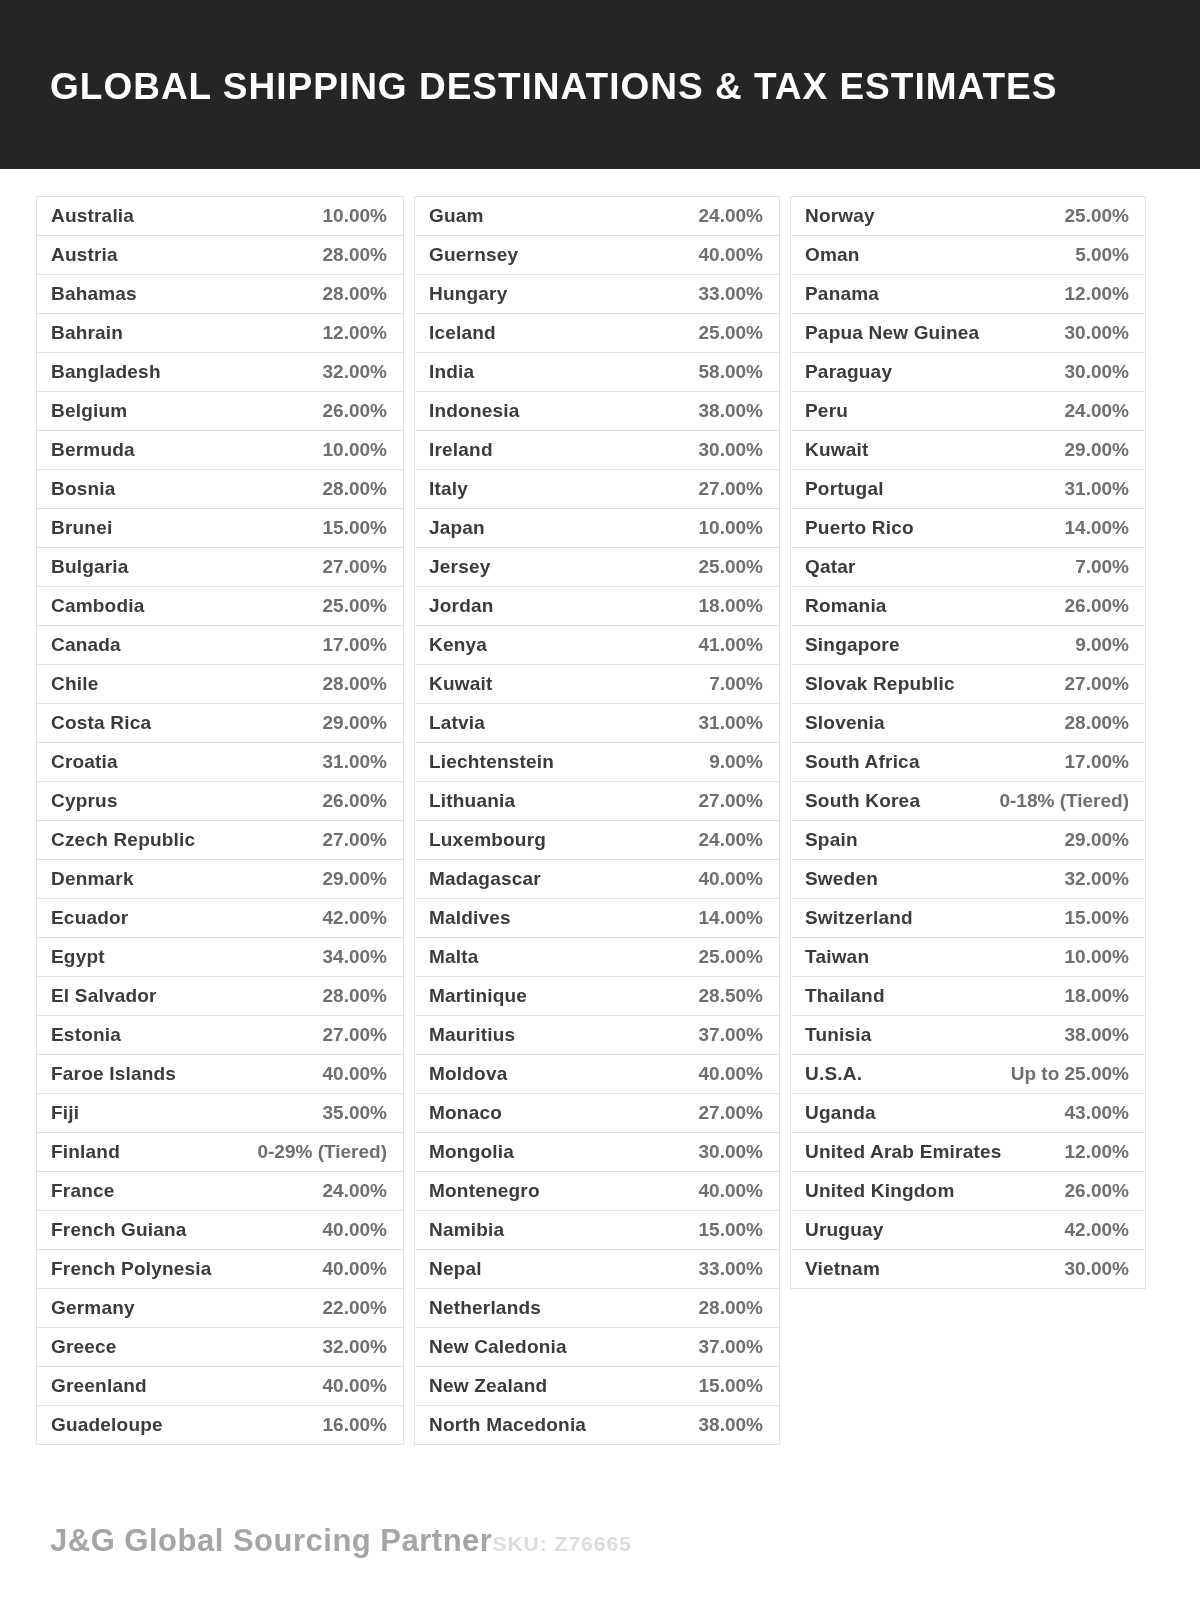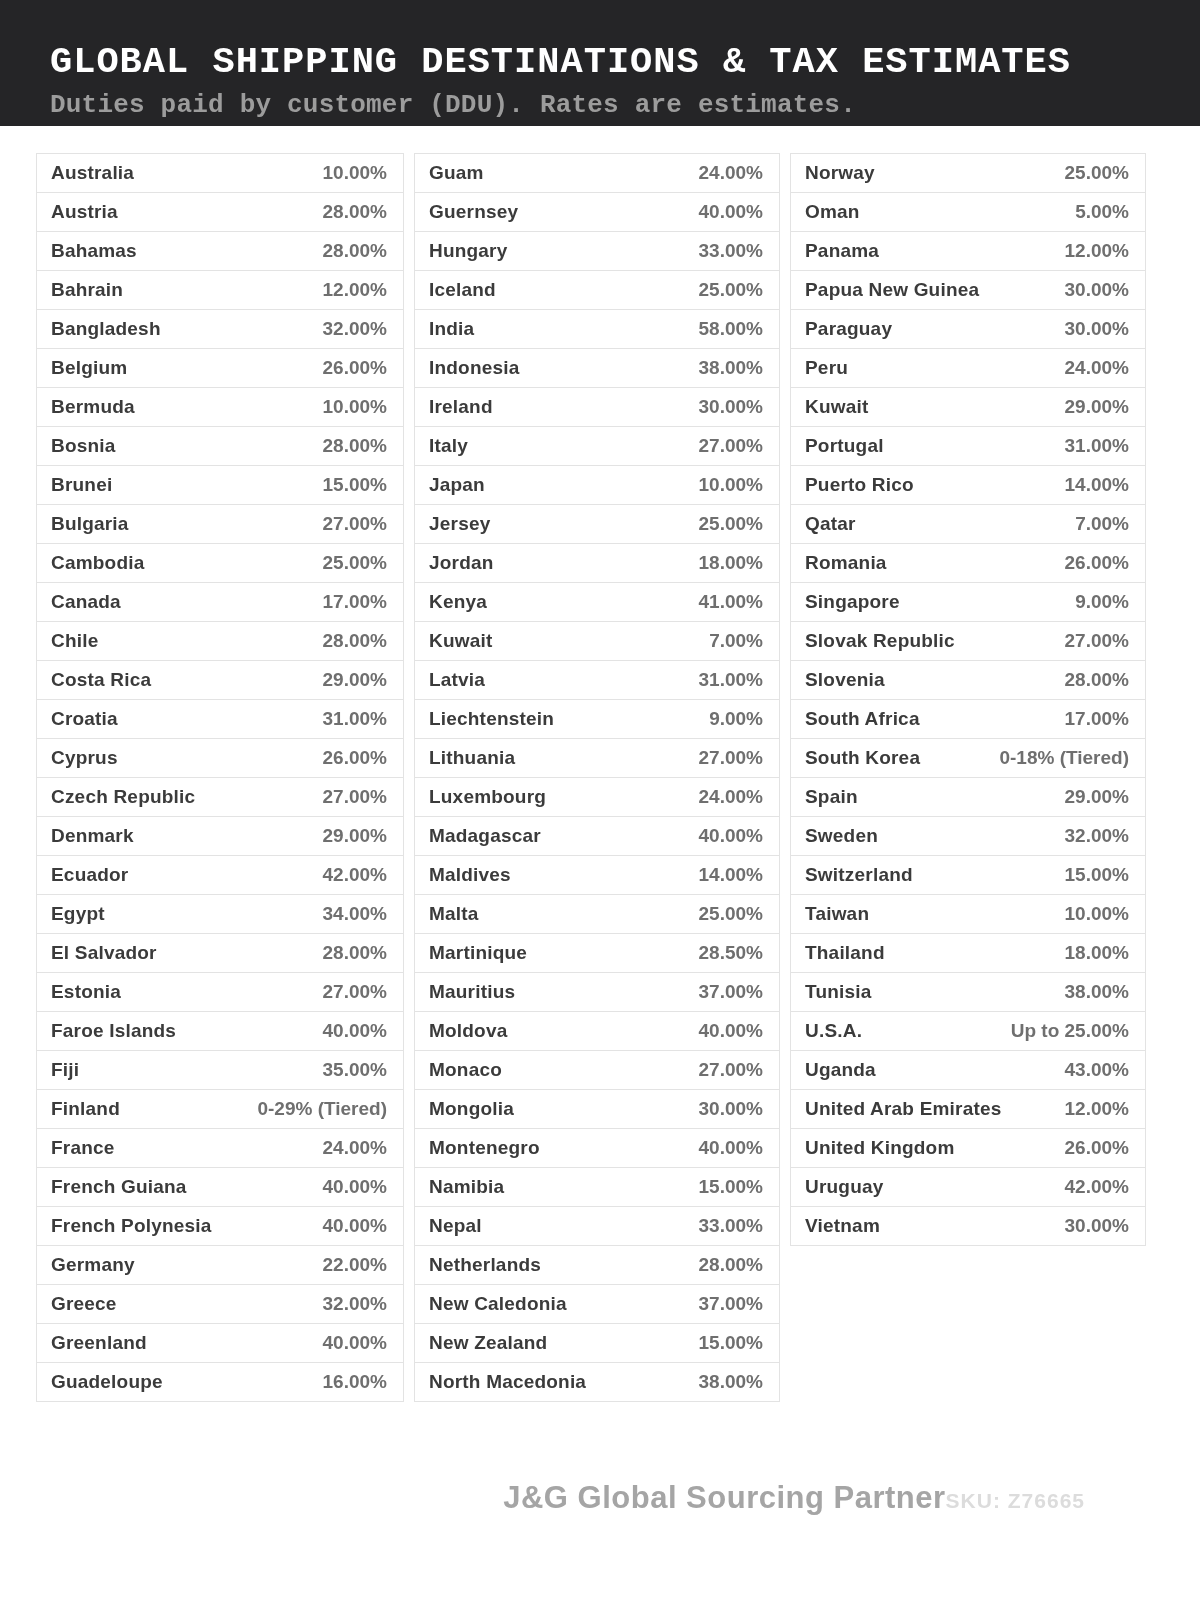--- a/index.html
+++ b/index.html
@@ -15,23 +15,22 @@
   *{box-sizing:border-box;}
   html,body{
     margin:0;padding:0;
     width:1200px;height:1600px;
     background:#ffffff;
     font-family:"Liberation Sans", sans-serif;
     overflow:hidden;
   }
   .hdr{
     background:var(--header-bg);
-    height:126px;
-    padding:44px 50px 0 50px;
-    font-family:Liberation Mono, monospace;
+    height:169px;
+    padding:68px 50px 0 50px;
   }
   .hdr h1{
     margin:0;
     color:var(--title-color);
     font-size:37px;
     line-height:1.0;
     font-weight:800;
     letter-spacing:1px;
     white-space:nowrap;
   }
@@ -69,21 +68,21 @@
     white-space:nowrap;
   }
   .rate{
     font-size:19px;
     font-weight:700;
     color:var(--rate-color);
     white-space:nowrap;
   }
   .ftr{
     display:flex;
-    justify-content:flex-end;
+    justify-content:flex-start;
     align-items:baseline;
     margin-top:78px;
     padding:0 115px 0 50px;
   }
   .brand{
     font-size:31px;
     font-weight:800;
     color:var(--brand-color);
     letter-spacing:.5px;
   }
@@ -94,21 +93,20 @@
     letter-spacing:1px;
   }
 </style>
 </head>
 <body>
 
 <div>
 
   <header class="hdr">
     <h1>GLOBAL SHIPPING DESTINATIONS &amp; TAX ESTIMATES</h1>
-    <p>Duties paid by customer (DDU). Rates are estimates.</p>
   </header>
 
   <main class="grid">
     <div class="col">
         <div class="row">
           <span class="country">Australia</span>
           <span class="rate">10.00%</span>
         </div>
         <div class="row">
           <span class="country">Austria</span>

